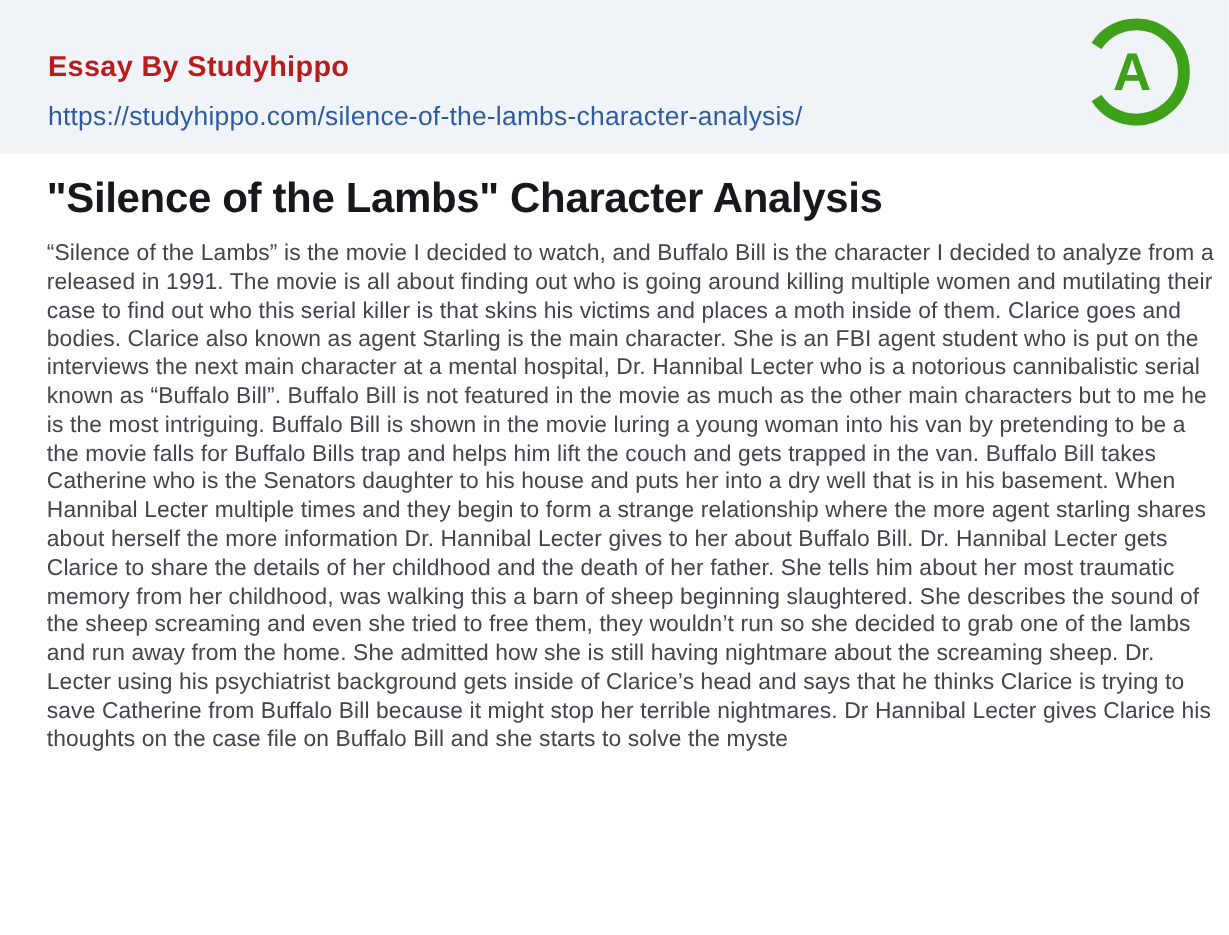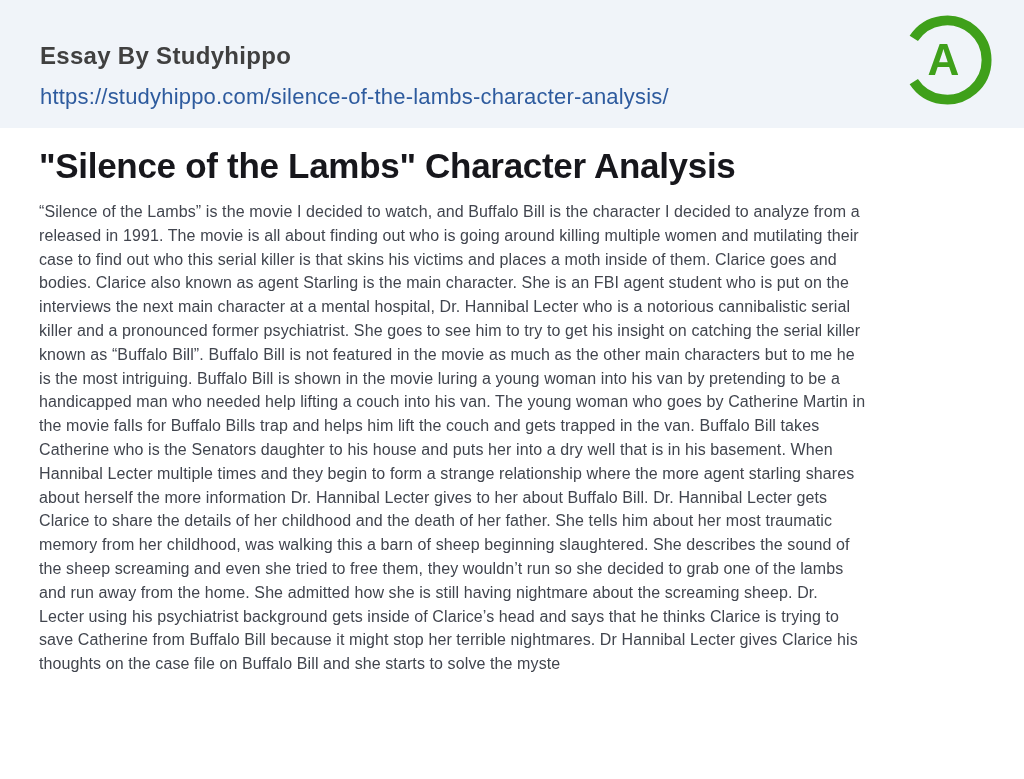--- a/index.html
+++ b/index.html
@@ -16,21 +16,21 @@
     width: 1024px;
     height: 128px;
     background: #f0f4f9;
   }
   .site-title {
     position: absolute;
     left: 40px;
     top: 42px;
     font-size: 24px;
     font-weight: 700;
-    color: #404040;
+    color: #b91c1c;
     letter-spacing: 0.3px;
   }
   .site-url {
     position: absolute;
     left: 40px;
     top: 84px;
     font-size: 22px;
     font-weight: 400;
     color: #2e5b9e;
     text-decoration: none;
@@ -49,21 +49,21 @@
   }
   h1.article-title {
     margin: 17px 0 13px 0;
     font-size: 35px;
     line-height: 42px;
     font-weight: 800;
     color: #17171c;
     letter-spacing: -0.3px;
   }
   .article-body {
-    font-size: 16px;
+    font-size: 19px;
     line-height: 23.8px;
     color: #41454e;
     letter-spacing: 0.1px;
   }
   .article-body div {
     white-space: nowrap;
   }
 </style>
 </head>
 <body>
@@ -80,24 +80,22 @@
 </div>
 
 <div class="content">
   <h1 class="article-title">"Silence of the Lambs" Character Analysis</h1>
   <div class="article-body">
       <div>“Silence of the Lambs” is the movie I decided to watch, and Buffalo Bill is the character I decided to analyze from a</div>
       <div>released in 1991. The movie is all about finding out who is going around killing multiple women and mutilating their</div>
       <div>case to find out who this serial killer is that skins his victims and places a moth inside of them. Clarice goes and</div>
       <div>bodies. Clarice also known as agent Starling is the main character. She is an FBI agent student who is put on the</div>
       <div>interviews the next main character at a mental hospital, Dr. Hannibal Lecter who is a notorious cannibalistic serial</div>
-      <div>killer and a pronounced former psychiatrist. She goes to see him to try to get his insight on catching the serial killer</div>
       <div>known as “Buffalo Bill”. Buffalo Bill is not featured in the movie as much as the other main characters but to me he</div>
       <div>is the most intriguing. Buffalo Bill is shown in the movie luring a young woman into his van by pretending to be a</div>
-      <div>handicapped man who needed help lifting a couch into his van. The young woman who goes by Catherine Martin in</div>
       <div>the movie falls for Buffalo Bills trap and helps him lift the couch and gets trapped in the van. Buffalo Bill takes</div>
       <div>Catherine who is the Senators daughter to his house and puts her into a dry well that is in his basement. When</div>
       <div>Hannibal Lecter multiple times and they begin to form a strange relationship where the more agent starling shares</div>
       <div>about herself the more information Dr. Hannibal Lecter gives to her about Buffalo Bill. Dr. Hannibal Lecter gets</div>
       <div>Clarice to share the details of her childhood and the death of her father. She tells him about her most traumatic</div>
       <div>memory from her childhood, was walking this a barn of sheep beginning slaughtered. She describes the sound of</div>
       <div>the sheep screaming and even she tried to free them, they wouldn’t run so she decided to grab one of the lambs</div>
       <div>and run away from the home. She admitted how she is still having nightmare about the screaming sheep. Dr.</div>
       <div>Lecter using his psychiatrist background gets inside of Clarice’s head and says that he thinks Clarice is trying to</div>
       <div>save Catherine from Buffalo Bill because it might stop her terrible nightmares. Dr Hannibal Lecter gives Clarice his</div>

